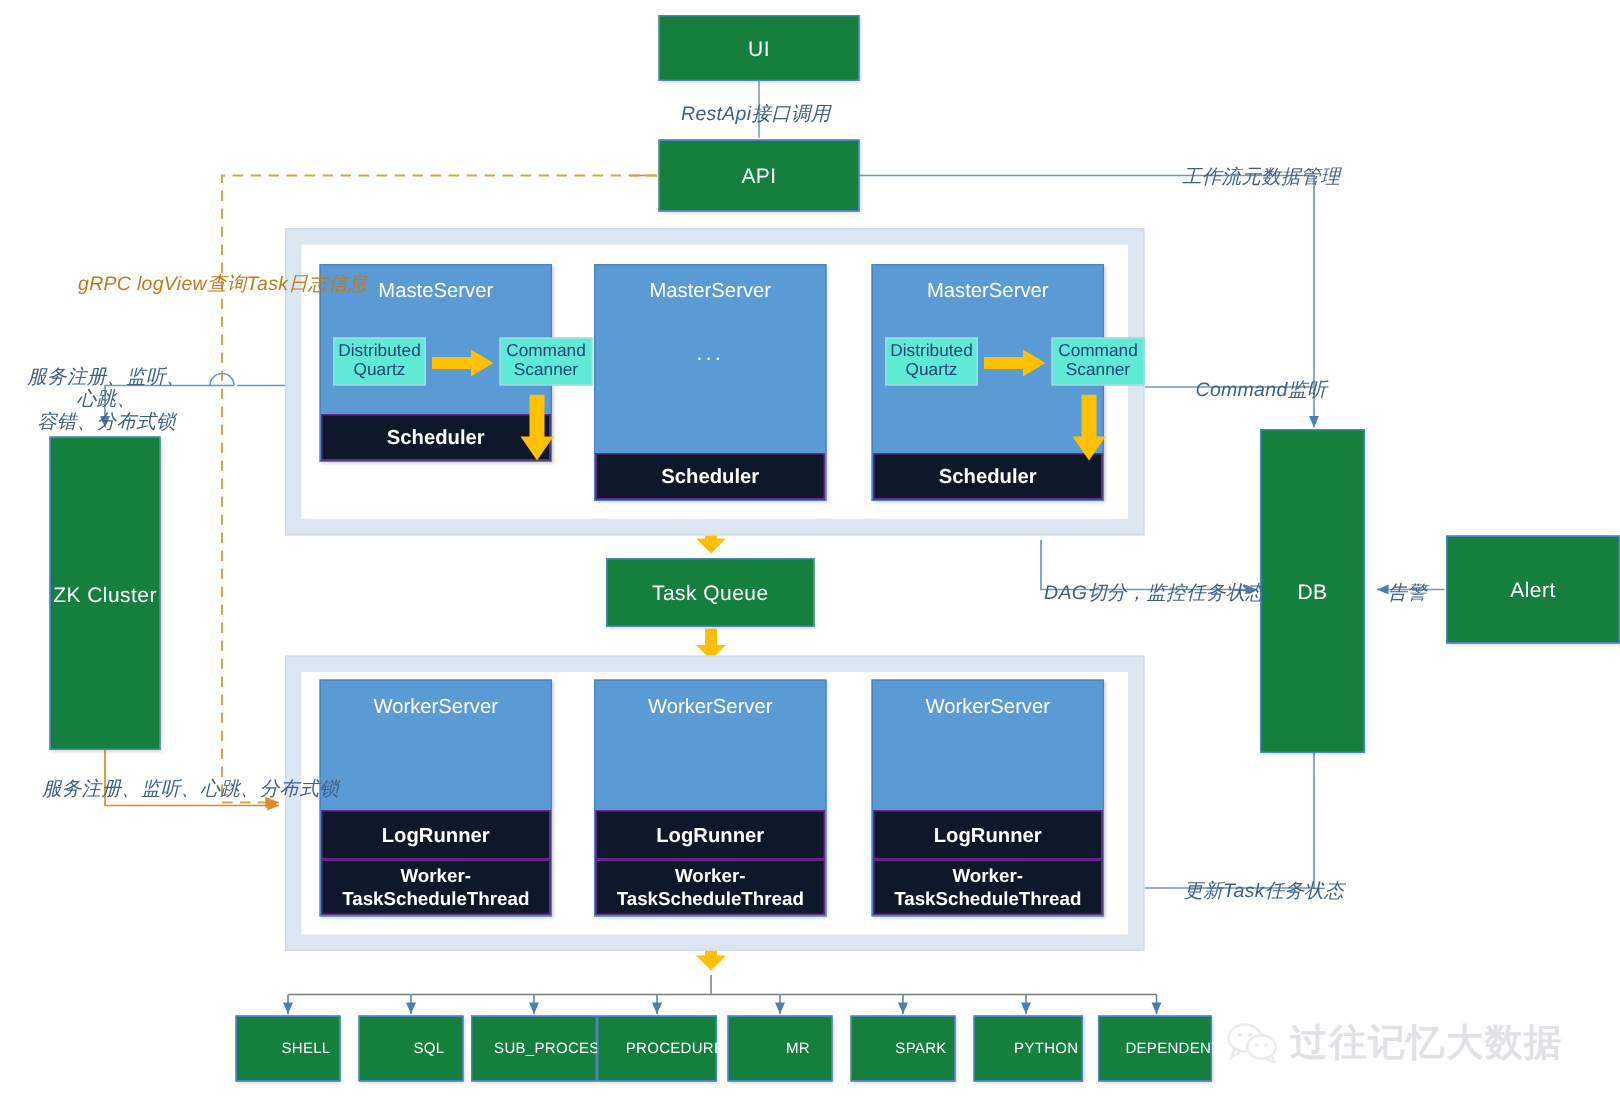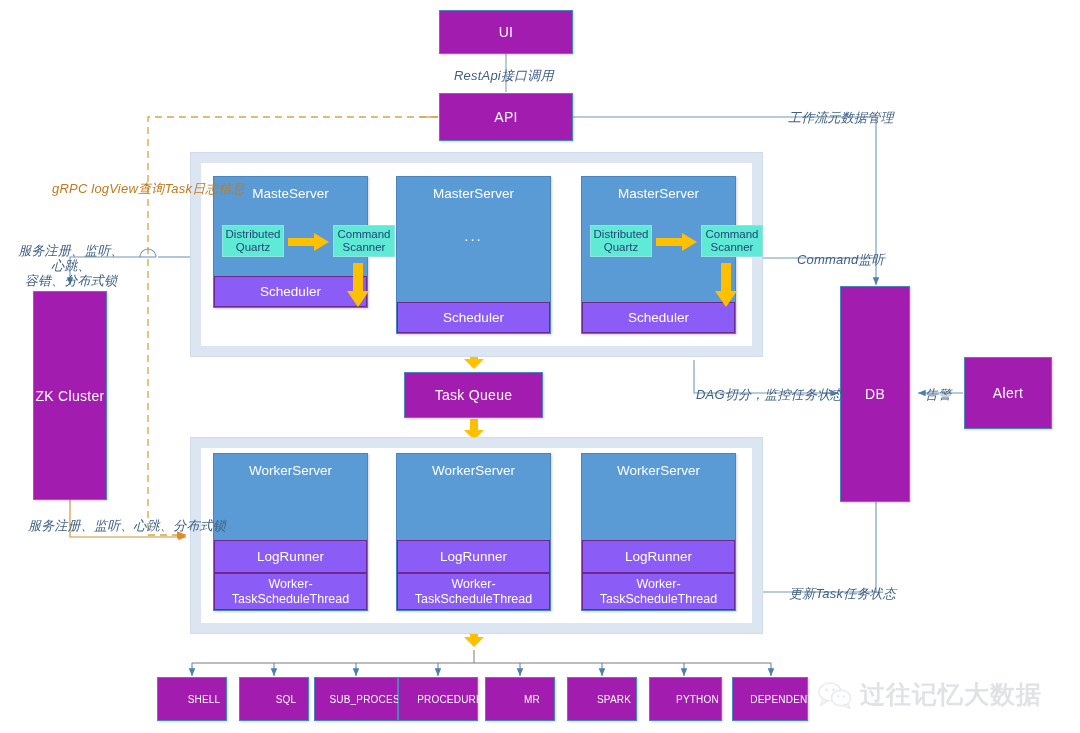--- a/index.html
+++ b/index.html
@@ -16,21 +16,21 @@
   }
   svg.edges{
     position:absolute;
     left:0;top:0;
     width:1080px;height:733px;
     pointer-events:none;
   }
   .node{
     position:absolute;
     box-sizing:border-box;
-    background:#a21caf;
+    background:#15803d;
     border:1px solid #4a86bd;
     color:#ffffff;
     display:flex;
     align-items:center;
     justify-content:center;
     text-align:center;
     font-size:14px;
     letter-spacing:.3px;
     box-shadow:1px 1px 2px rgba(0,0,0,.16);
   }
@@ -79,30 +79,31 @@
     color:#24447a;
     font-size:11.5px;
     line-height:13px;
     display:flex;
     align-items:center;
     justify-content:center;
     text-align:center;
   }
   .band{
     box-sizing:border-box;
-    background:#8b5cf6;
+    background:#0f172a;
     border:1px solid #6d2790;
     color:#ffffff;
     font-size:13.5px;
     line-height:15px;
     display:flex;
     align-items:center;
     justify-content:center;
     text-align:center;
     flex:0 0 auto;
+    font-weight:bold;
   }
   .band.thin{font-size:12.5px;}
   .lbl{
     position:absolute;
     color:#3f5f86;
     font-size:13px;
     white-space:nowrap;
     letter-spacing:.2px;
     font-style:italic;
   }
@@ -268,21 +269,21 @@
     <div class="server-body"></div>
     <div class="band" style="height:33px;">LogRunner</div>
     <div class="band thin" style="height:37px;white-space:pre-line;">Worker-
 TaskScheduleThread</div>
   </div>
 
   <div class="node" style="left:33px;top:291px;width:74px;height:209px;">ZK Cluster</div>
 
   <div class="node" style="left:840px;top:286px;width:70px;height:216px;">DB</div>
 
-  <div class="node" style="left:964px;top:357px;width:88px;height:72px;">Alert</div>
+  <div class="node" style="left:964px;top:357px;width:116px;height:72px;">Alert</div>
 
   <div class="lbl orange" style="left:52px;top:180px;">gRPC logView查询Task日志信息</div>
 
   <div class="lbl two" style="left:16px;top:243px;width:110px;">
     <span>服务注册、监听、心跳、</span><br>
     <span>容错、分布式锁</span>
   </div>
 
   <div class="lbl" style="left:28px;top:517px;">服务注册、监听、心跳、分布式锁</div>
 

